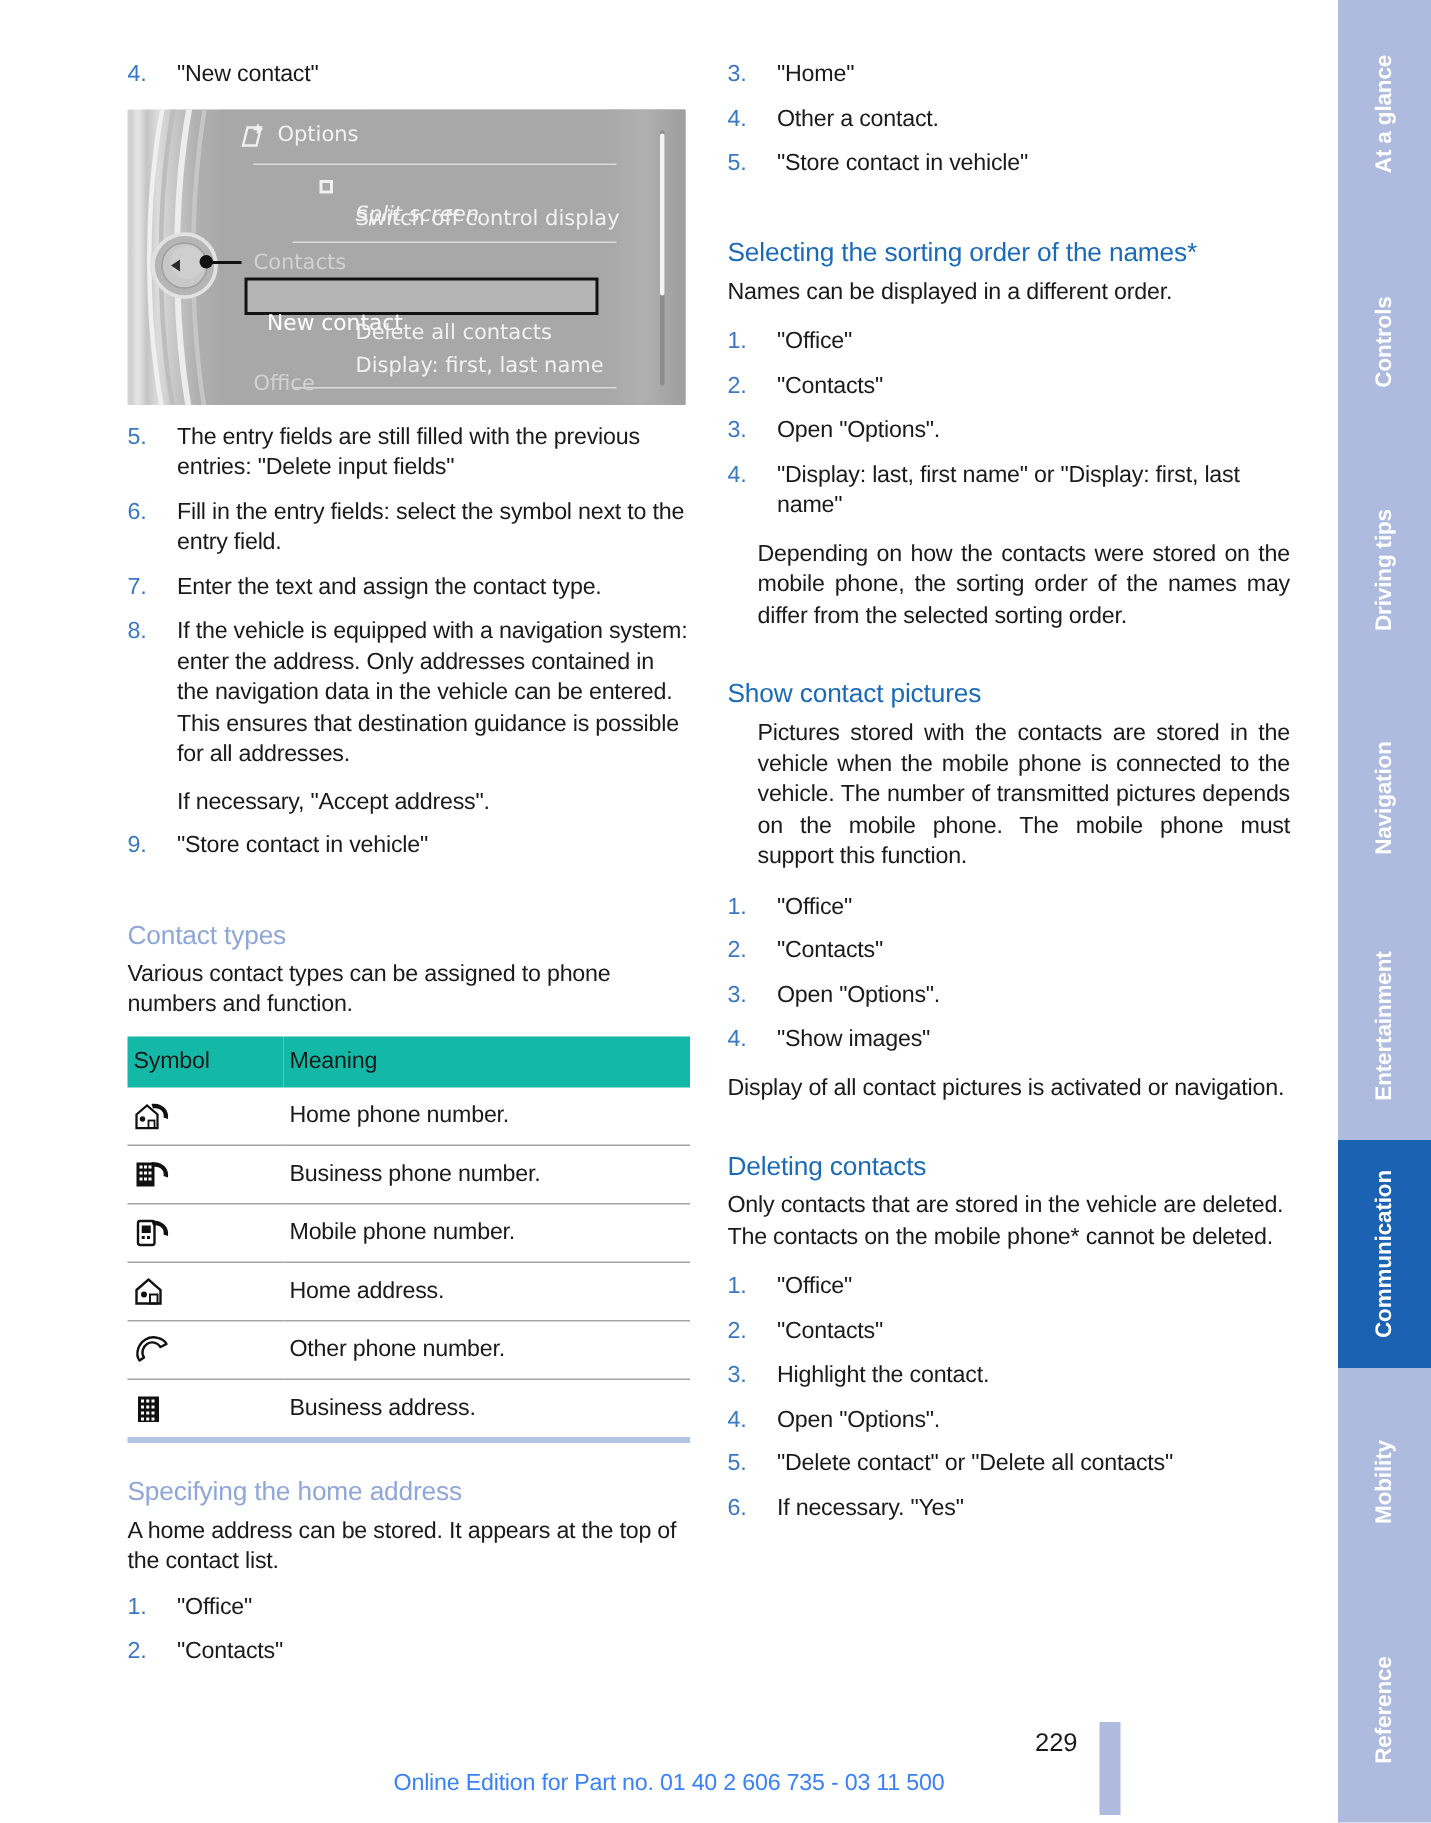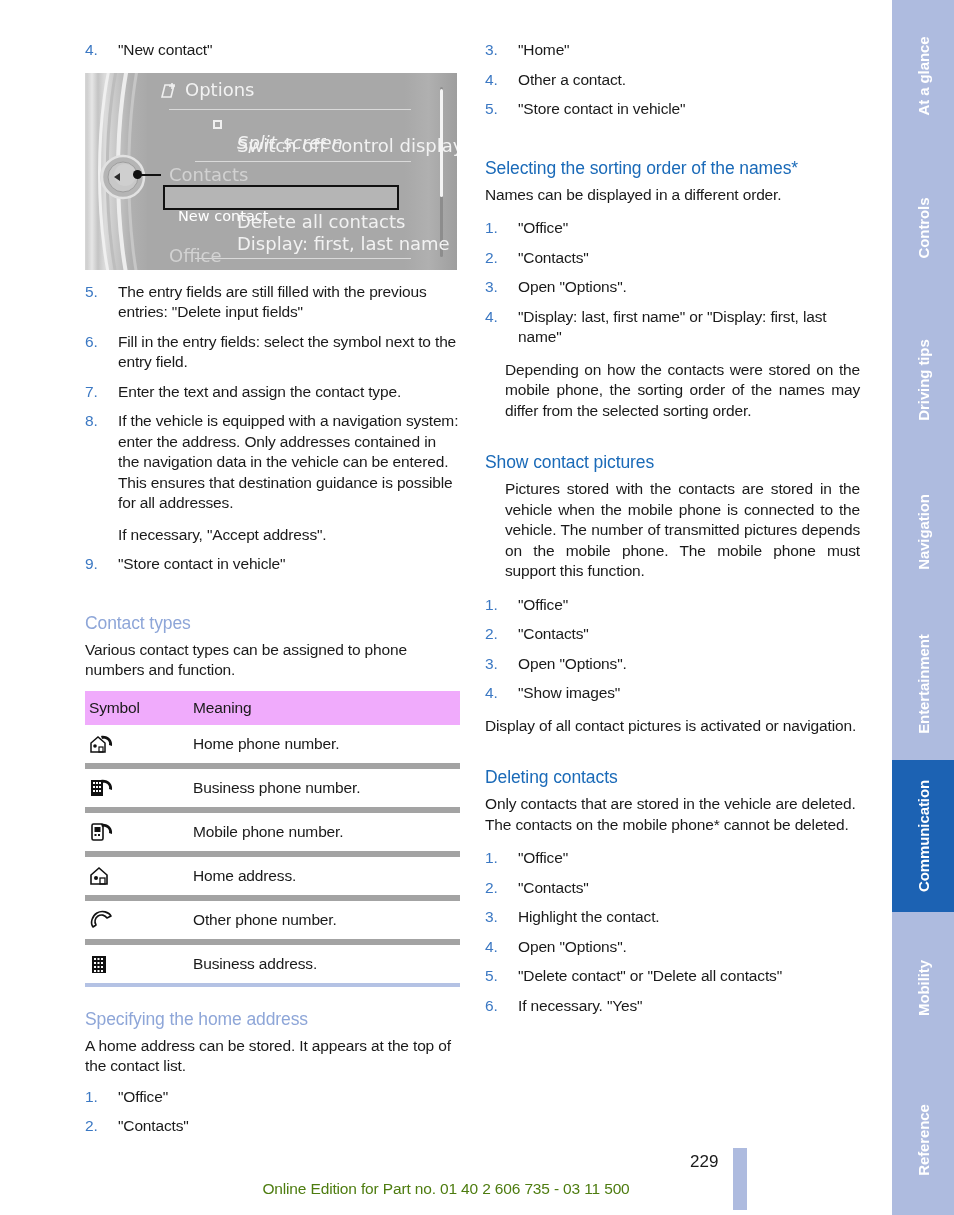--- a/index.html
+++ b/index.html
@@ -111,21 +111,21 @@
   }
   .idrive .rightfade {
     position: absolute;
     right: 0; top: 0;
     width: 52px; height: 100%;
     background: linear-gradient(to right, #a8a8a8 0%, #b0b0b0 45%, #9e9e9e 100%);
   }
   .idrive .row {
     position: absolute;
     color: #f2f2f2;
-    font-size: 18px;
+    font-size: 14px;
     line-height: 18px;
     white-space: nowrap;
   }
   .idrive .row.dim { color: #d2d2d2; }
   .idrive .hr {
     position: absolute;
     height: 1px;
     background: #e3e3e3;
     opacity: .85;
   }
@@ -184,33 +184,33 @@
     background: #f4f4f4;
   }
 
   
   table.ctypes {
     width: 375px;
     border-collapse: collapse;
     margin: 4px 0 0 0;
   }
   table.ctypes th {
-    background: #f0abfc;
+    background: #14b8a6;
     color: #1a1a1a;
     font-size: 15.5px;
     font-weight: normal;
     text-align: left;
     padding: 8px 0 8px 4px;
     letter-spacing: -0.15px;
   }
   table.ctypes th.c-sym { width: 100px; }
   table.ctypes td {
     font-size: 15.5px;
     padding: 8px 0 8px 4px;
-    border-bottom: 6px solid #a3a3a3;
+    border-bottom: 1px solid #a3a3a3;
     letter-spacing: -0.15px;
     vertical-align: middle;
   }
   table.ctypes td.c-sym { width: 100px; }
   table.ctypes tr:last-child td { border-bottom: none; }
   .table-end-rule {
     width: 375px;
     height: 4px;
     background: #b4c2e4;
     margin: 0 0 22px 0;
@@ -247,21 +247,21 @@
   }
 
   
   #footer {
     position: absolute;
     left: 0;
     top: 1180px;
     width: 892px;
     text-align: center;
     font-size: 15.5px;
-    color: #4d7c0f;
+    color: #3b82f6;
     letter-spacing: -0.15px;
   }
   #pageno {
     position: absolute;
     left: 690px;
     top: 1152px;
     font-size: 17px;
     color: #1a1a1a;
   }
   #pagebar {

